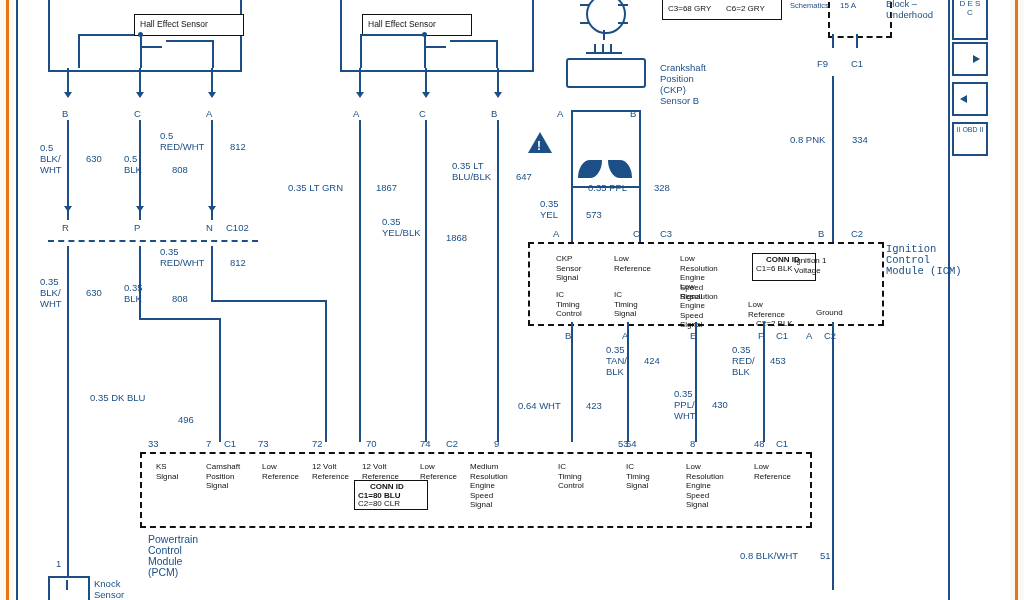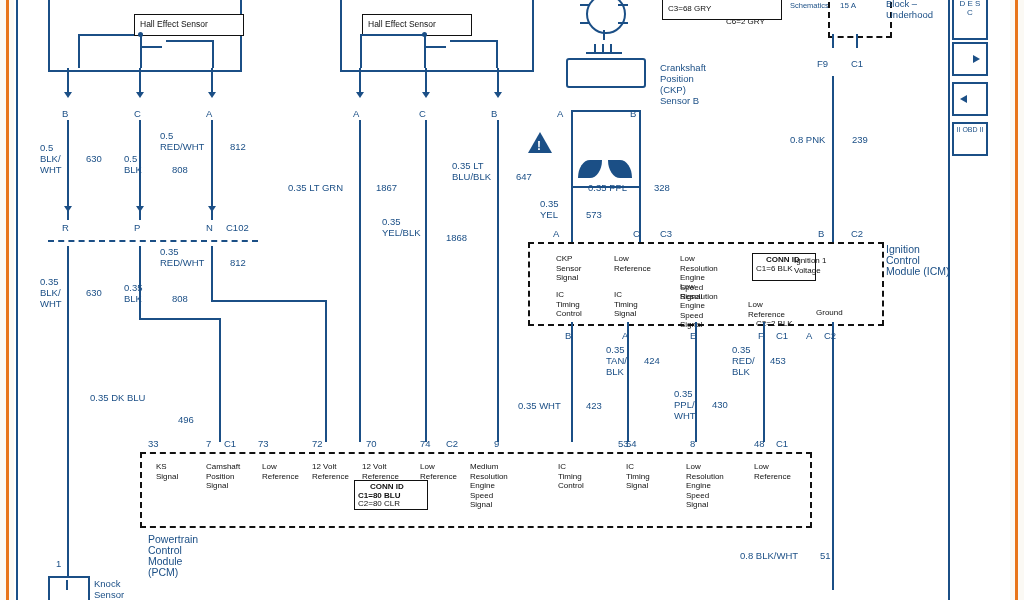--- a/index.html
+++ b/index.html
@@ -200,43 +200,43 @@
   <div class="wire v" style="left:639px;top:186px;height:56px;"></div>
   <div class="lbl" style="left:553px;top:228px;">A</div>
   <div class="lbl" style="left:633px;top:228px;">C</div>
   <div class="lbl" style="left:660px;top:228px;">C3</div>
 
   <div class="boxk" style="left:662px;top:-22px;width:118px;height:40px;"></div>
 
   <div class="lblk" style="left:668px;top:-7px;">C2=68 BRN</div>
   <div class="lblk" style="left:726px;top:-7px;">C5=2 BLK</div>
   <div class="lblk" style="left:668px;top:4px;">C3=68 GRY</div>
-  <div class="lblk" style="left:726px;top:4px;margin-top:13px;">C6=2 GRY</div>
+  <div class="lblk" style="left:726px;top:4px;">C6=2 GRY</div>
   <div class="lbl" style="left:790px;top:-22px;font-size:7.5px;">Power
 Distribution
 Schematics</div>
 
   <div class="dash" style="left:828px;top:-28px;width:60px;height:62px;"></div>
   <div class="lbl" style="left:840px;top:-22px;font-size:8px;">IGN
 Fuse
 15 A</div>
   <div class="lbl" style="left:886px;top:-2px;font-size:9.5px;">Block –
 Underhood</div>
   <div class="wire v" style="left:832px;top:34px;height:14px;"></div>
   <div class="wire v" style="left:856px;top:34px;height:14px;"></div>
   <div class="lbl" style="left:817px;top:58px;">F9</div>
   <div class="lbl" style="left:851px;top:58px;">C1</div>
   <div class="wire v" style="left:832px;top:76px;height:166px;"></div>
   <div class="lbl" style="left:790px;top:134px;">0.8 PNK</div>
-  <div class="lbl" style="left:852px;top:134px;">239</div>
+  <div class="lbl" style="left:852px;top:134px;">334</div>
   <div class="lbl" style="left:818px;top:228px;">B</div>
   <div class="lbl" style="left:851px;top:228px;">C2</div>
 
   <div class="dash" style="left:528px;top:242px;width:352px;height:80px;"></div>
-  <div class="lbl big" style="left:886px;top:244px;">Ignition
+  <div class="lbl big" style="left:886px;top:244px;font-family:Liberation Mono, monospace;">Ignition
 Control
 Module (ICM)</div>
 
   <div class="lblk" style="left:556px;top:254px;">CKP
 Sensor
 Signal</div>
   <div class="lblk" style="left:614px;top:254px;">Low
 Reference</div>
   <div class="lblk" style="left:680px;top:254px;">Low
 Resolution
@@ -272,21 +272,21 @@
   <div class="lbl" style="left:776px;top:330px;">C1</div>
   <div class="lbl" style="left:806px;top:330px;">A</div>
   <div class="lbl" style="left:824px;top:330px;">C2</div>
 
   <div class="wire v" style="left:571px;top:322px;height:120px;"></div>
   <div class="wire v" style="left:627px;top:322px;height:120px;"></div>
   <div class="wire v" style="left:695px;top:322px;height:120px;"></div>
   <div class="wire v" style="left:763px;top:322px;height:120px;"></div>
   <div class="wire v" style="left:832px;top:322px;height:268px;"></div>
 
-  <div class="lbl" style="left:518px;top:400px;">0.35 WHT</div>
+  <div class="lbl" style="left:518px;top:400px;">0.64 WHT</div>
   <div class="lbl" style="left:586px;top:400px;">423</div>
   <div class="lbl" style="left:606px;top:344px;">0.35
 TAN/
 BLK</div>
   <div class="lbl" style="left:644px;top:355px;">424</div>
   <div class="lbl" style="left:674px;top:388px;">0.35
 PPL/
 WHT</div>
   <div class="lbl" style="left:712px;top:399px;">430</div>
   <div class="lbl" style="left:732px;top:344px;">0.35

